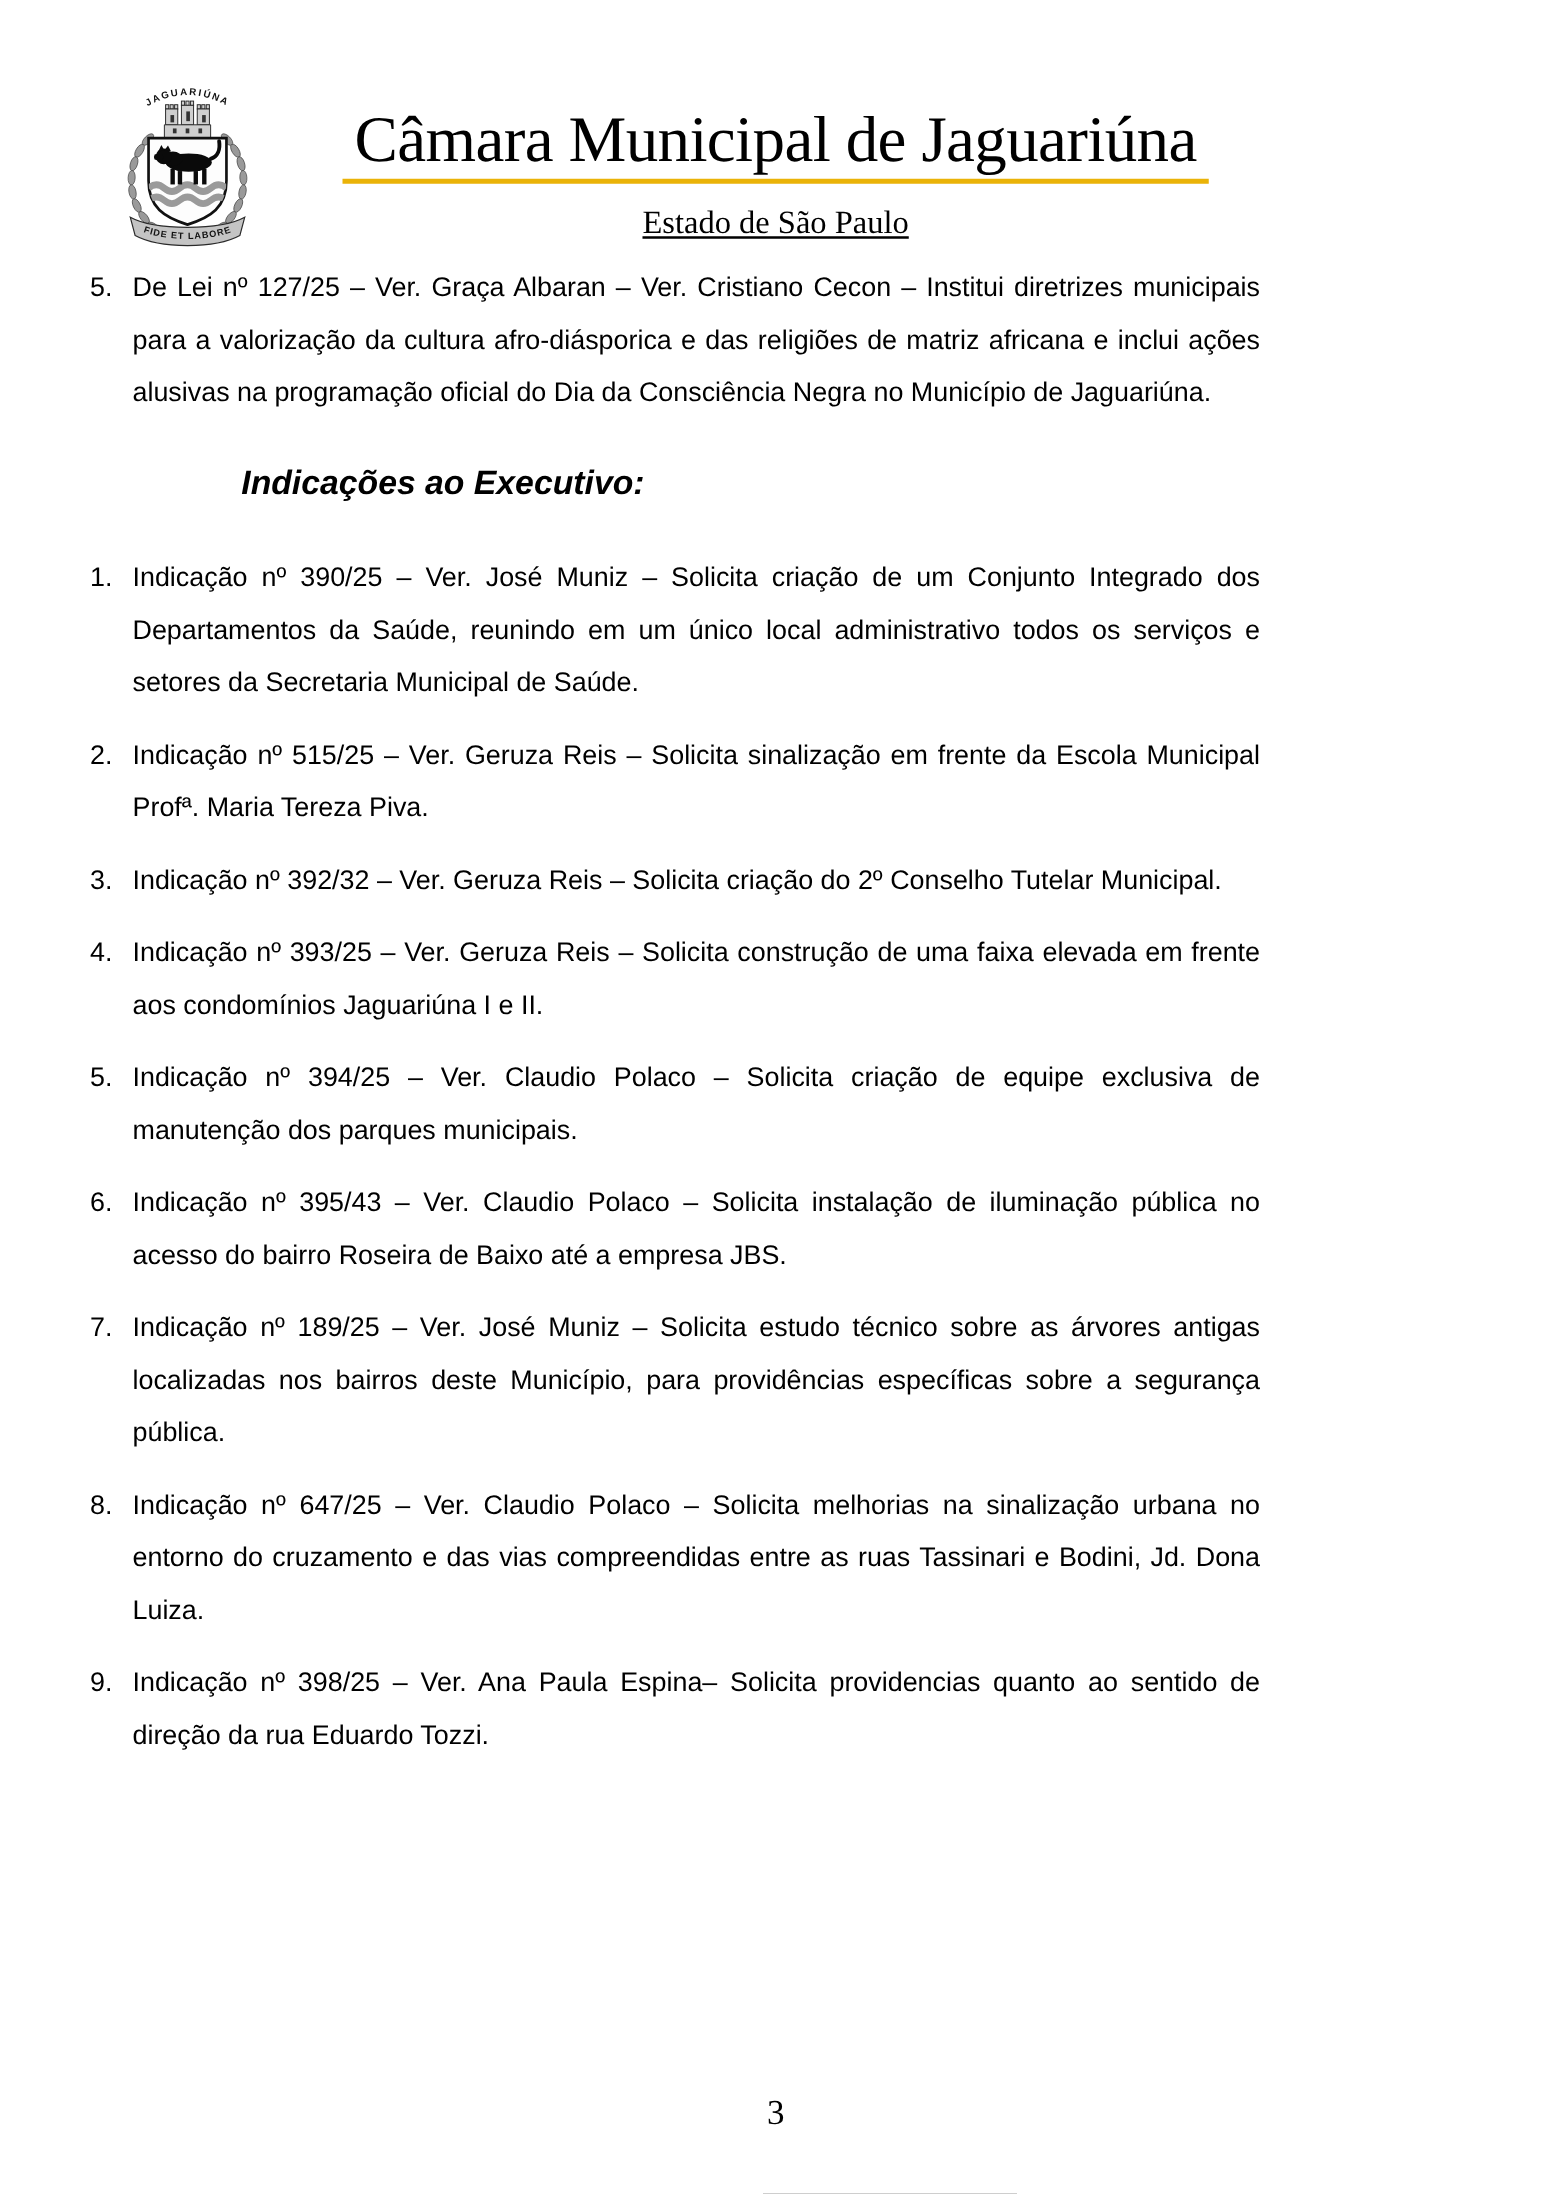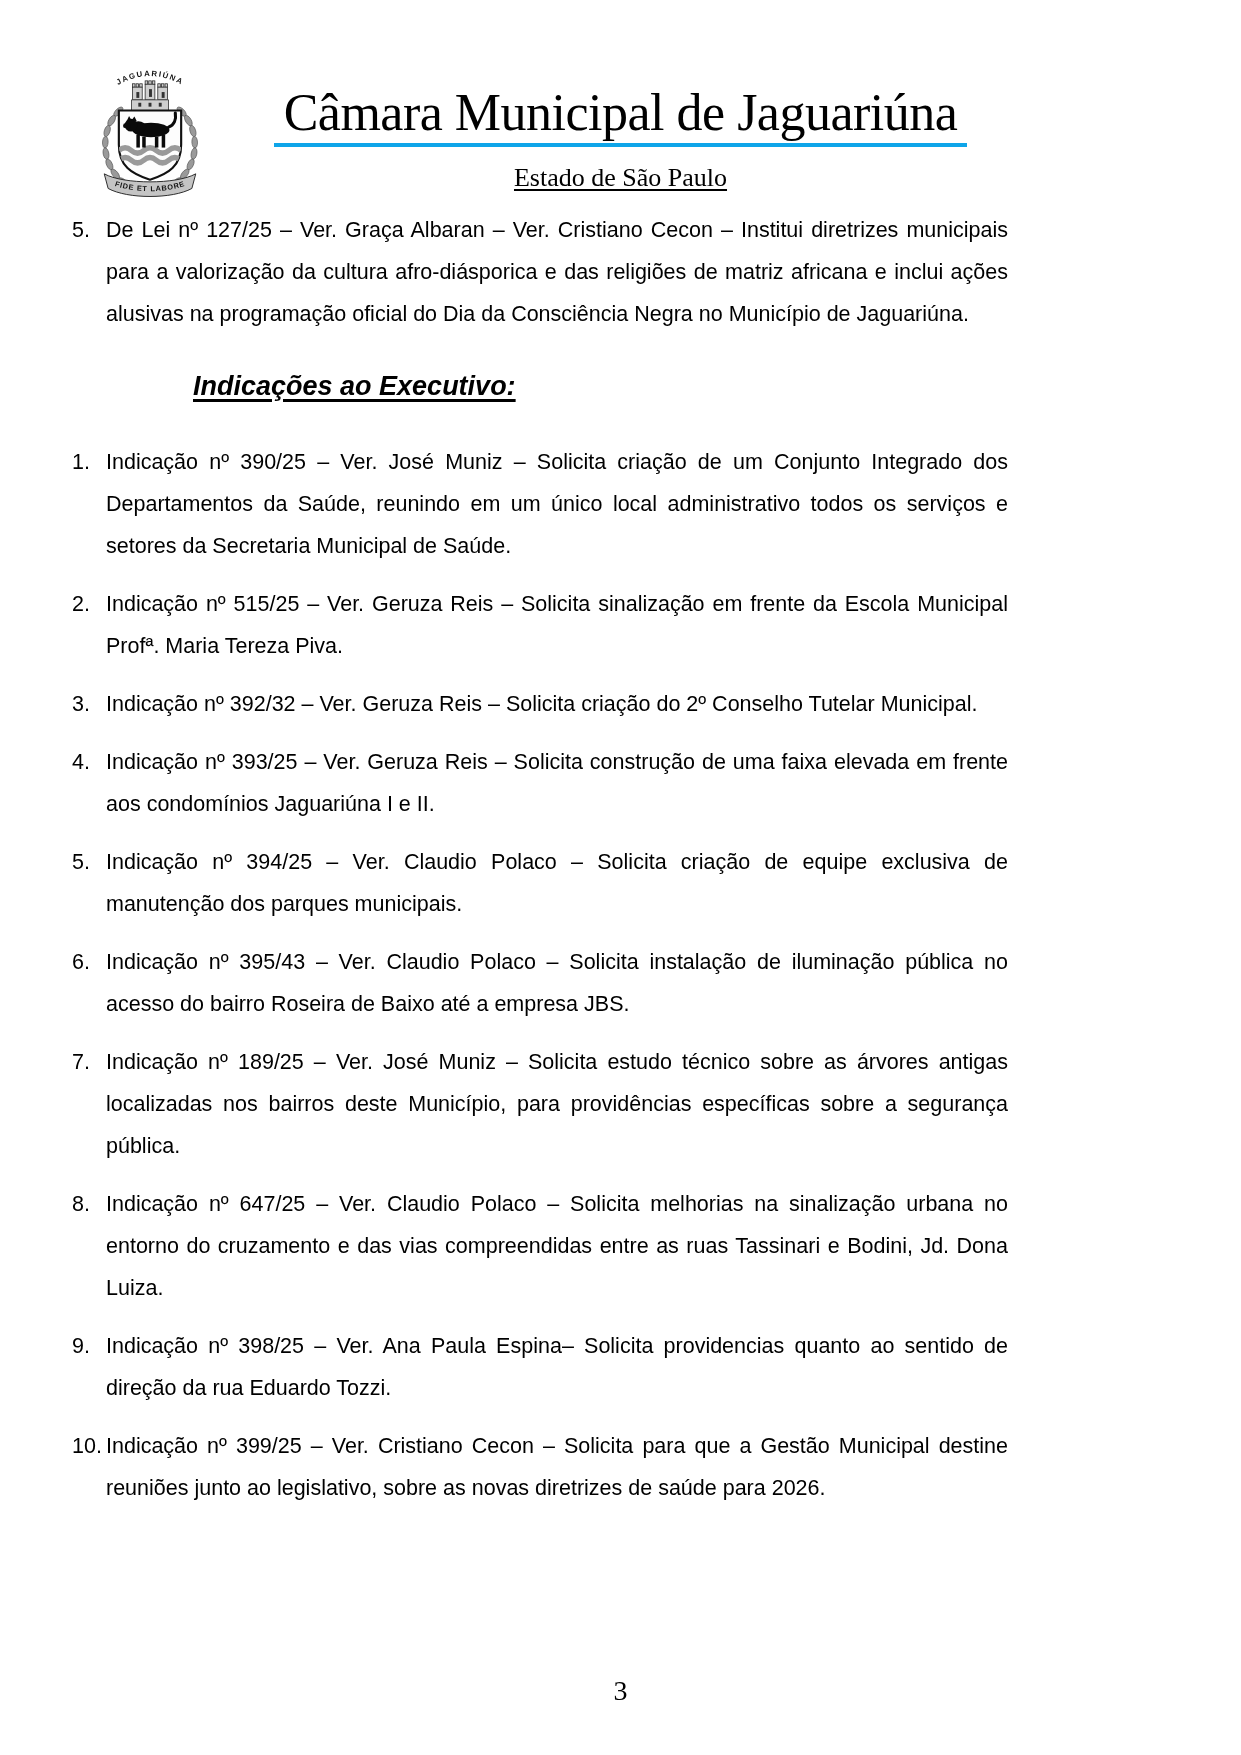--- a/index.html
+++ b/index.html
@@ -20,21 +20,21 @@
     width:130px; height:148px;
   }
   .doc-title {
     display:inline-block;
     margin:0;
     font-family:"Liberation Serif", serif;
     font-weight:normal;
     font-size:52px;
     line-height:1.12;
     letter-spacing:-0.5px;
-    border-bottom:4px solid #0ea5e9;
+    border-bottom:4px solid #eab308;
     padding:0 10px 1px 10px;
     white-space:nowrap;
   }
   .doc-subtitle {
     margin-top:16px;
     font-family:"Liberation Serif", serif;
     font-size:26px;
     text-decoration:underline;
     text-decoration-thickness:2px;
     text-underline-offset:3px;
@@ -49,21 +49,20 @@
   ol.items li { display:flex; margin:0 0 16px 0; }
   ol.items li:last-child { margin-bottom:0; }
   .num { flex:0 0 34px; }
   .content { flex:1 1 auto; text-align:justify; }
   .content strong { font-weight:400; }
   .section-heading {
     margin:30px 0 34px 121px;
     font-size:27px;
     font-style:italic;
     font-weight:700;
-    text-decoration:underline;
     text-decoration-thickness:2.5px;
     text-underline-offset:4px;
   }
   
   .page-footer {
     position:absolute; left:0; bottom:48px;
     width:100%; text-align:center;
     font-family:"Liberation Serif", serif;
     font-size:28px;
   }
@@ -217,23 +216,19 @@
   <li>
     <span class="num">8.</span>
     <div class="content"><strong>Indicação nº 647/25 – Ver. Claudio Polaco</strong><span> – Solicita melhorias na sinalização urbana no entorno do cruzamento e das vias compreendidas entre as ruas Tassinari e Bodini, Jd. Dona Luiza.</span></div>
   </li>
 
   <li>
     <span class="num">9.</span>
     <div class="content"><strong>Indicação nº 398/25 – Ver. Ana Paula Espina</strong><span>– Solicita providencias quanto ao sentido de direção da rua Eduardo Tozzi.</span></div>
   </li>
 
-  <li>
-    <span class="num">10.</span>
-    <div class="content"><strong>Indicação nº 399/25 – Ver. Cristiano Cecon</strong><span> – Solicita para que a Gestão Municipal destine reuniões junto ao legislativo, sobre as novas diretrizes de saúde para 2026.</span></div>
-  </li>
 </ol>
   </main>
 
   <footer class="page-footer">
     <span>3</span>
   </footer>
 </div>
 
 </body></html>

